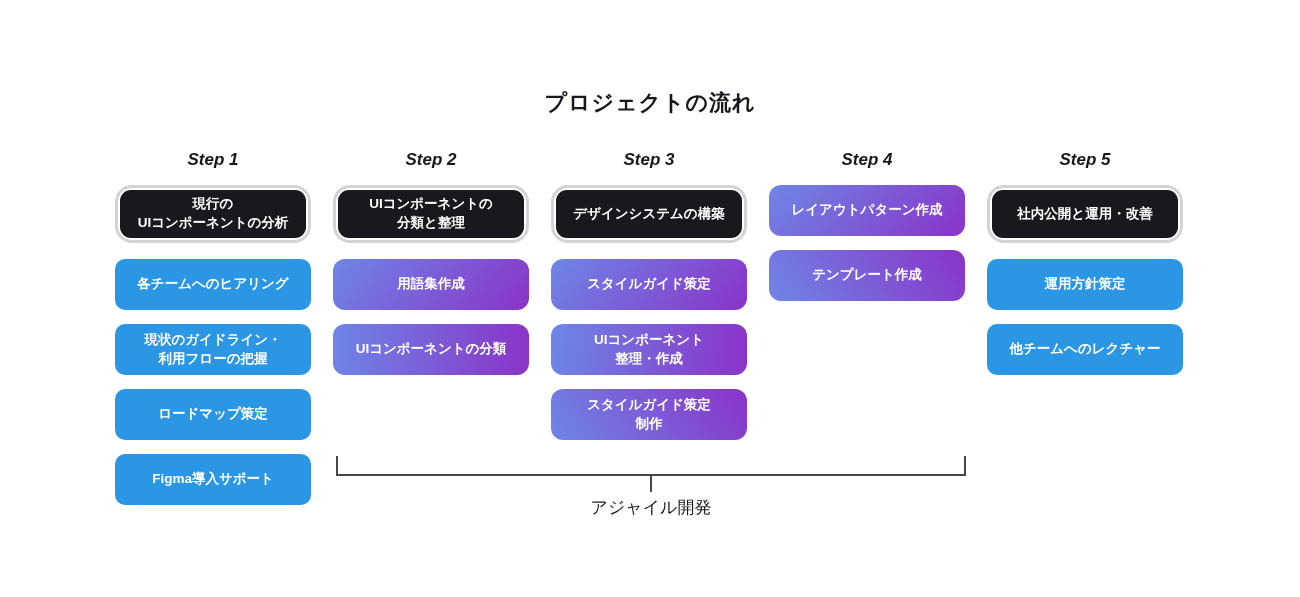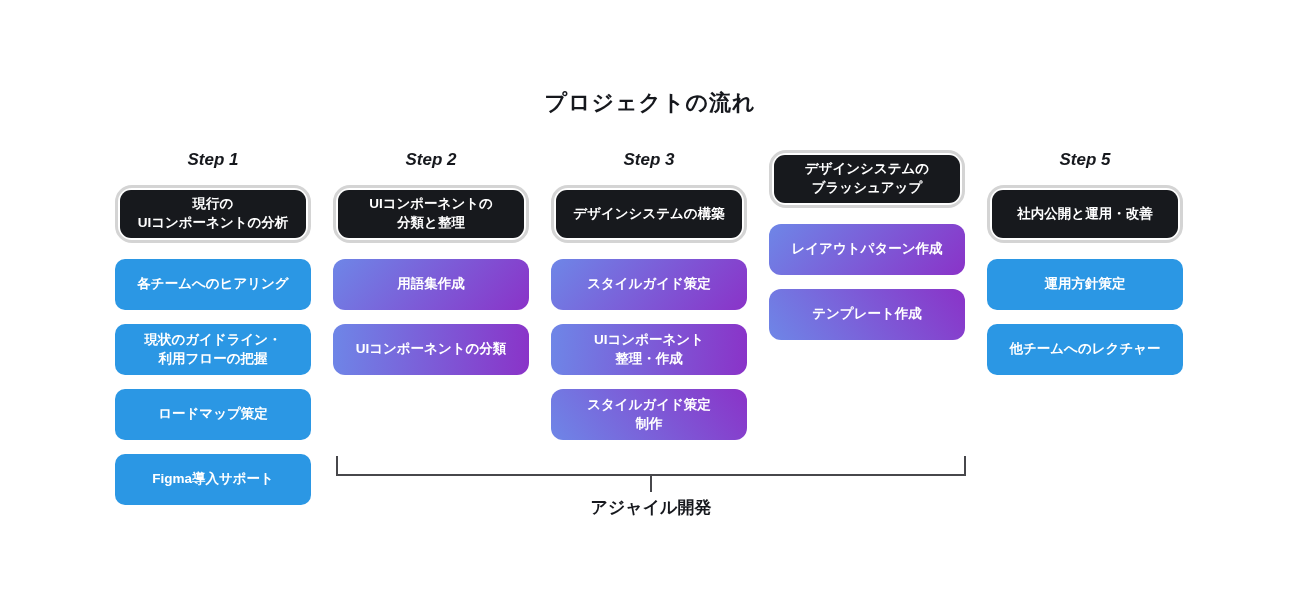--- a/index.html
+++ b/index.html
@@ -114,21 +114,21 @@
     height: 16px;
     background: var(--bracket);
   }
   .bracket-label {
     position: absolute;
     left: 451px;
     top: 496px;
     width: 400px;
     text-align: center;
     font-size: 17px;
-    font-weight: bold;
+    font-weight: normal;
     color: var(--text-dark);
   }
 </style>
 </head>
 <body>
 
 <div class="canvas">
 
   <div class="title">プロジェクトの流れ</div>
 
@@ -163,24 +163,21 @@
         <div class="header-box">デザインシステムの構築</div>
       </div>
       <div class="card grad ga">スタイルガイド策定</div>
       <div class="card grad gb">UIコンポーネント
 整理・作成</div>
       <div class="card grad gc">スタイルガイド策定
 制作</div>
     </div>
 
     <div class="column">
-      <div class="header-ring">
-        <div class="header-box">デザインシステムの
-ブラッシュアップ</div>
-      </div>
+      <div class="step-label">Step 4</div>
       <div class="card grad ga">レイアウトパターン作成</div>
       <div class="card grad gc">テンプレート作成</div>
     </div>
 
     <div class="column">
       <div class="step-label">Step 5</div>
       <div class="header-ring">
         <div class="header-box">社内公開と運用・改善</div>
       </div>
       <div class="card blue">運用方針策定</div>

